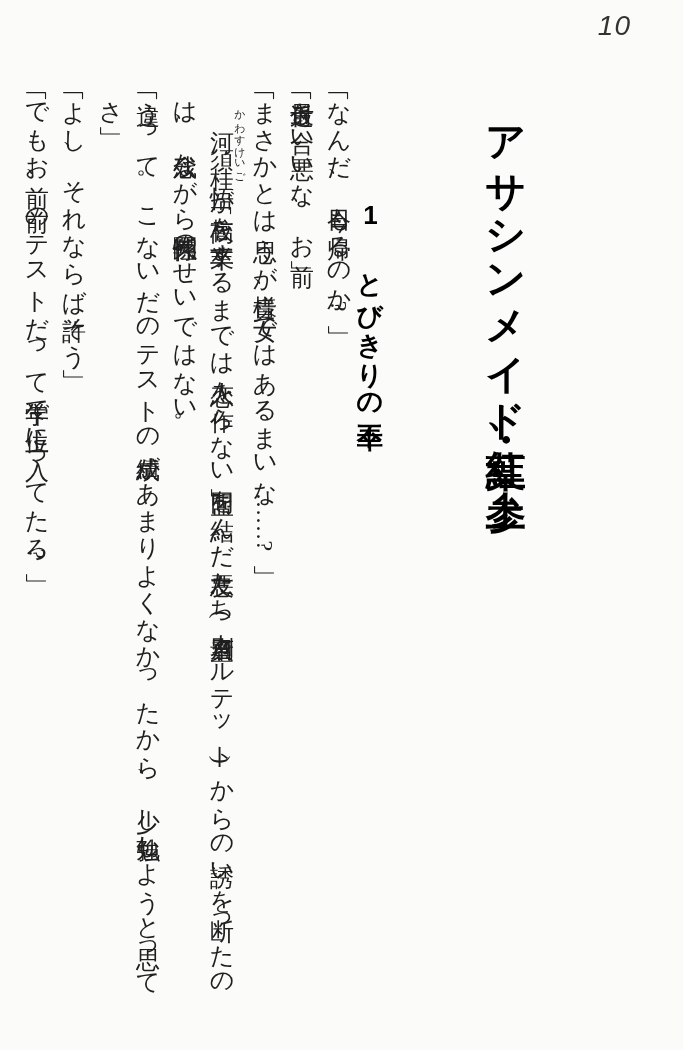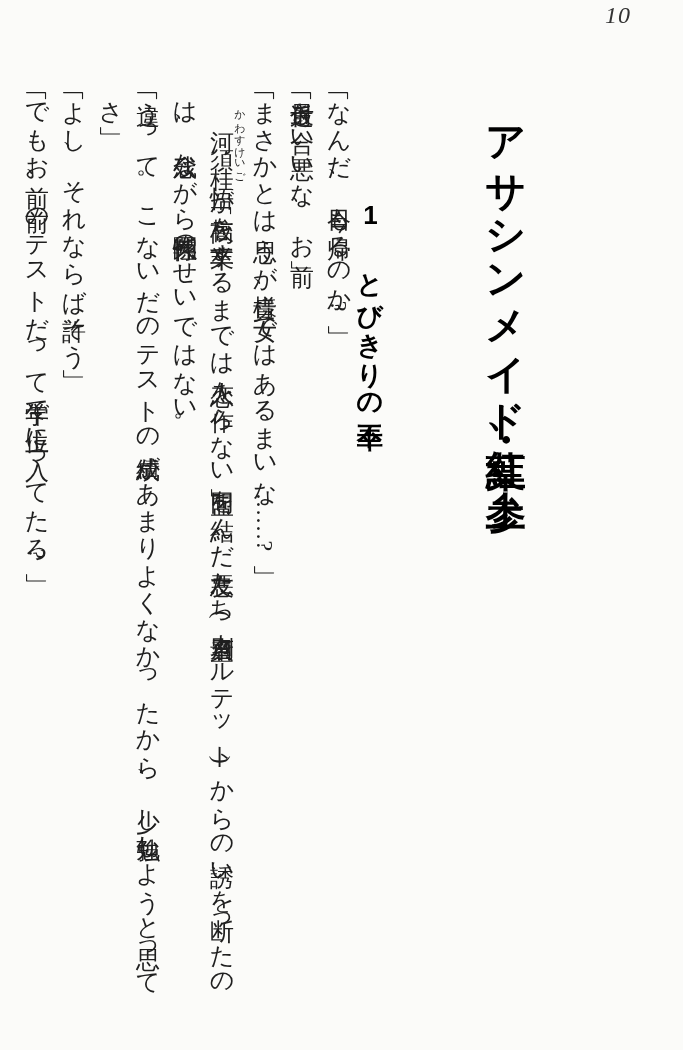--- a/index.html
+++ b/index.html
@@ -21,25 +21,25 @@
     color: var(--text);
   }
   .page {
     position: relative;
     width: 683px;
     height: 1050px;
   }
   
   .page-number {
     position: absolute;
-    top: 2px;
+    top: 10px;
     right: 52px;
-    font-family: Liberation Serif, serif;
+    font-family: Liberation Sans, sans-serif;
     font-style: italic;
-    font-size: 24px;
+    font-size: 28px;
     color: var(--muted);
     letter-spacing: 1px;
   }
   
   .chapter-title {
     position: absolute;
     top: 100px;
     right: 130px;
     height: 560px;
     writing-mode: vertical-rl;

